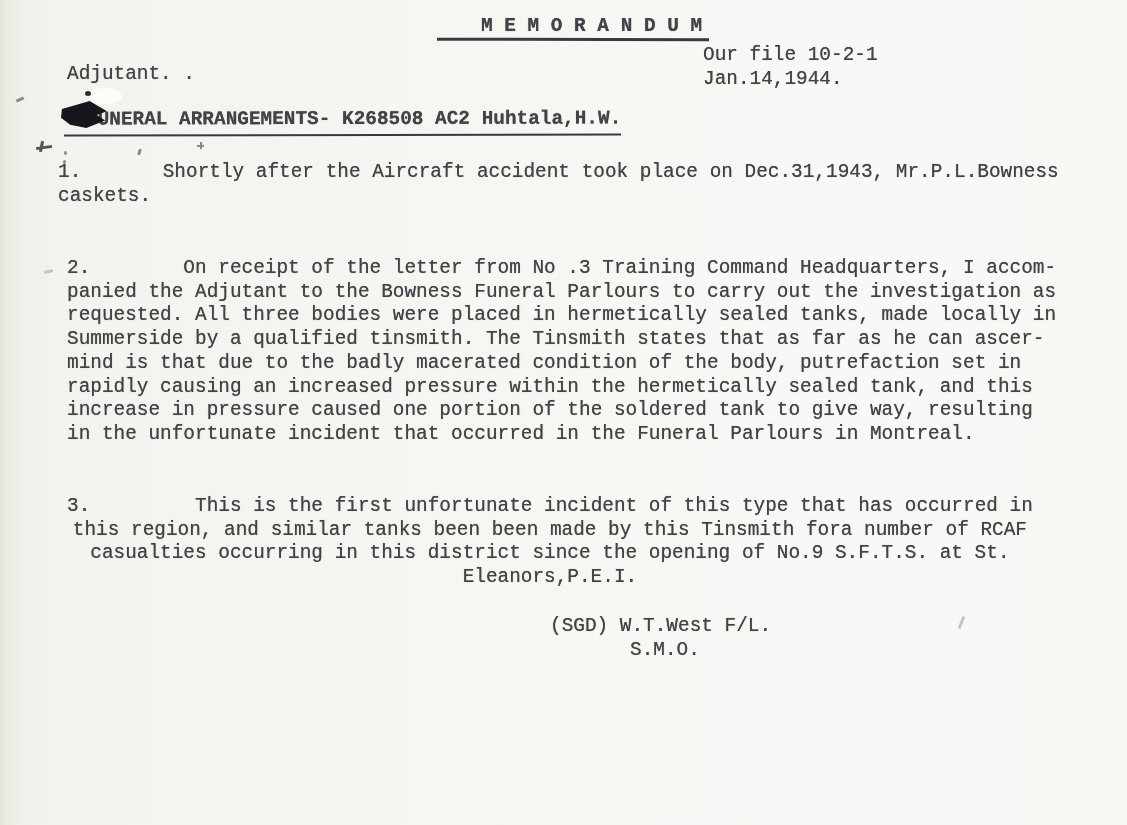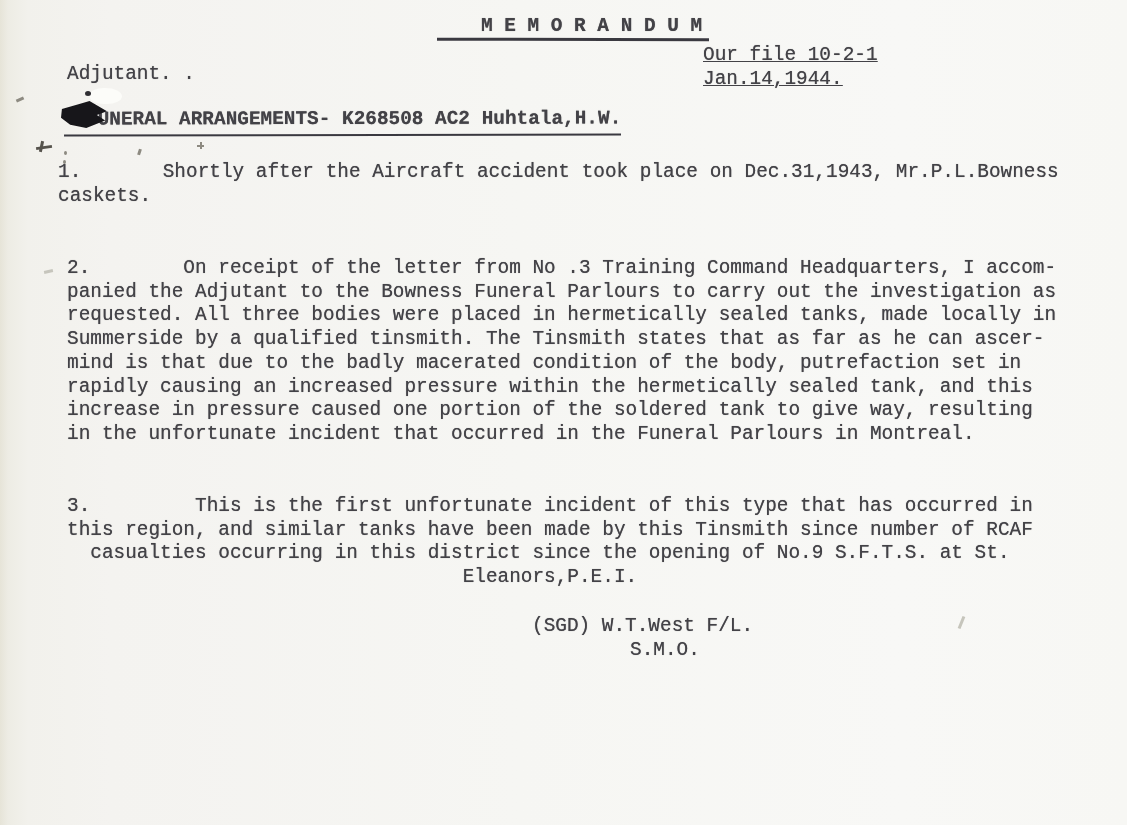--- a/index.html
+++ b/index.html
@@ -44,21 +44,21 @@
   .speck.round{border-radius:50%;}
 </style>
 </head>
 <body>
 
 <div class="page">
 
   <div class="abs line bold" style="left:459px;top:15px;">M E M O R A N D U M</div>
   <div class="title-underline"></div>
 
-  <div class="abs" style="left:703px;top:44px;text-decoration:underline;">
+  <div class="abs" style="left:703px;top:44px;">
     <div class="line">Our file 10-2-1</div>
     <div class="line">Jan.14,1944.</div>
   </div>
 
   <div class="abs line" style="left:67px;top:63px;">Adjutant. .</div>
 
   <div class="abs line bold subject" style="left:64px;top:108px;">FUNERAL ARRANGEMENTS- K268508 AC2 Huhtala,H.W.</div>
 
   <div class="abs" style="left:58px;top:161px;">
     <div class="line">1.       Shortly after the Aircraft accident took place on Dec.31,1943, Mr.P.L.Bowness</div>
@@ -71,26 +71,26 @@
     <div class="line">requested. All three bodies were placed in hermetically sealed tanks, made locally in</div>
     <div class="line">Summerside by a qualified tinsmith. The Tinsmith states that as far as he can ascer-</div>
     <div class="line">mind is that due to the badly macerated condition of the body, putrefaction set in</div>
     <div class="line">rapidly causing an increased pressure within the hermetically sealed tank, and this</div>
     <div class="line">increase in pressure caused one portion of the soldered tank to give way, resulting</div>
     <div class="line">in the unfortunate incident that occurred in the Funeral Parlours in Montreal.</div>
   </div>
 
   <div class="abs" style="left:67px;top:495px;text-align:center;">
     <div class="line">3.         This is the first unfortunate incident of this type that has occurred in</div>
-    <div class="line">this region, and similar tanks have been made by this Tinsmith since number of RCAF</div>
+    <div class="line">this region, and similar tanks been been made by this Tinsmith fora number of RCAF</div>
     <div class="line">casualties occurring in this district since the opening of No.9 S.F.T.S. at St.</div>
     <div class="line">Eleanors,P.E.I.</div>
   </div>
 
-  <div class="abs line" style="left:532px;top:615px;">(SGD) W.T.West F/L.</div>
+  <div class="abs line" style="left:550px;top:615px;">(SGD) W.T.West F/L.</div>
   <div class="abs line" style="left:630px;top:639px;">S.M.O.</div>
 
   <div class="glare"></div>
   <div class="blot"></div>
 
   <div class="speck round" style="left:85px;top:91px;width:6px;height:5px;background:#2e2d31;"></div>
   <div class="speck light" style="left:16px;top:98px;width:8px;height:3px;transform:rotate(-25deg);"></div>
   <div class="speck" style="left:36px;top:146px;width:16px;height:2.5px;transform:rotate(-8deg);"></div>
   <div class="speck" style="left:40px;top:141px;width:2.5px;height:11px;transform:rotate(12deg);"></div>
   <div class="speck light round" style="left:64px;top:151px;width:3px;height:4px;"></div>

